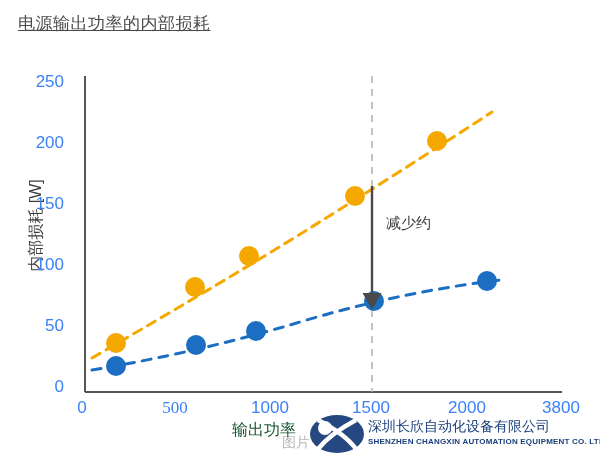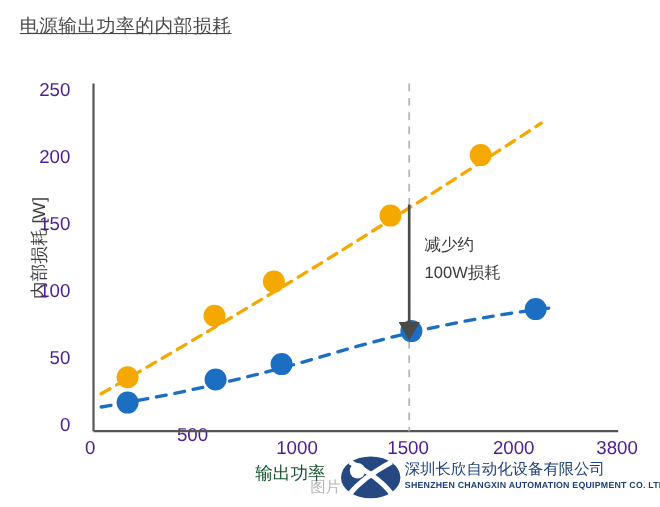--- a/index.html
+++ b/index.html
@@ -48,21 +48,21 @@
     position: absolute;
     left: 232px;
     top: 420px;
     font-size: 16px;
     color: #14532d;
     white-space: nowrap;
   }
   .tick-label {
     position: absolute;
     font-size: 17px;
-    color: #4c1d95;
+    color: #3b82f6;
     white-space: nowrap;
   }
   .y-tick {
     text-align: right;
     width: 44px;
   }
   .x-tick {
     text-align: center;
     width: 60px;
   }
@@ -118,21 +118,21 @@
   <div class="x-axis-label">输出功率</div>
 
   <div class="tick-label y-tick" style="left:20px; top:72px;">250</div>
   <div class="tick-label y-tick" style="left:20px; top:133px;">200</div>
   <div class="tick-label y-tick" style="left:20px; top:194px;text-align:right;">150</div>
   <div class="tick-label y-tick" style="left:20px; top:255px;">100</div>
   <div class="tick-label y-tick" style="left:20px; top:316px;">50</div>
   <div class="tick-label y-tick" style="left:20px; top:377px;">0</div>
 
   <div class="tick-label x-tick" style="left:52px;  top:398px;">0</div>
-  <div class="tick-label x-tick" style="left:145px; top:386px;">500</div>
+  <div class="tick-label x-tick" style="left:145px; top:398px;font-family:Liberation Serif, serif;">500</div>
   <div class="tick-label x-tick" style="left:240px; top:398px;">1000</div>
   <div class="tick-label x-tick" style="left:341px; top:398px;">1500</div>
   <div class="tick-label x-tick" style="left:437px; top:398px;">2000</div>
   <div class="tick-label x-tick" style="left:531px; top:398px;">3800</div>
 
   <svg width="600" height="461" style="position:absolute; left:0; top:0;">
 
     <line x1="85" y1="76" x2="85" y2="392" stroke="#555555" stroke-width="2"></line>
     <line x1="85" y1="392" x2="562" y2="392" stroke="#555555" stroke-width="2"></line>
 
@@ -164,20 +164,19 @@
     <g opacity="0.95">
       <ellipse cx="337" cy="434" rx="27" ry="19" fill="#1a3f7a"></ellipse>
       <path d="M 318 420 Q 345 434 356 449" stroke="#ffffff" stroke-width="4.5" fill="none"></path>
       <path d="M 356 420 Q 330 434 318 449" stroke="#ffffff" stroke-width="4.5" fill="none"></path>
       <circle cx="325" cy="428" r="7" fill="#ffffff"></circle>
     </g>
   </svg>
 
   <div class="annotation">
     <div>减少约</div>
-    <div>100W损耗</div>
   </div>
 
   <div class="watermark-ghost">图片</div>
   <div class="watermark-logo-text">深圳长欣自动化设备有限公司</div>
   <div class="watermark-logo-sub">SHENZHEN CHANGXIN AUTOMATION EQUIPMENT CO. LTD</div>
 
 </div>
 
 </body></html>

